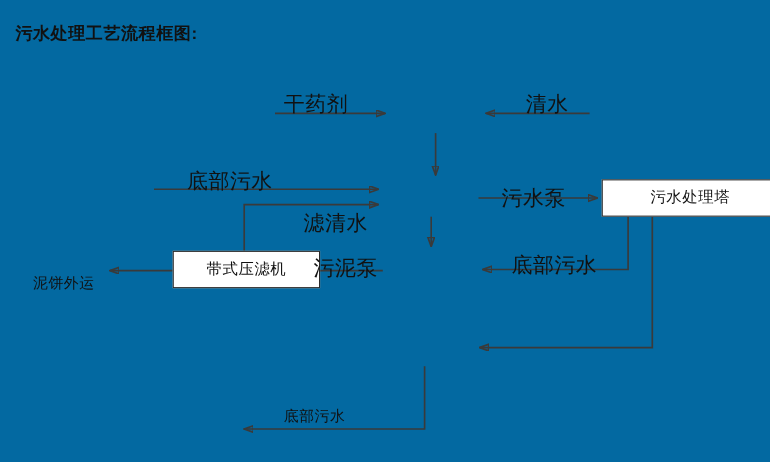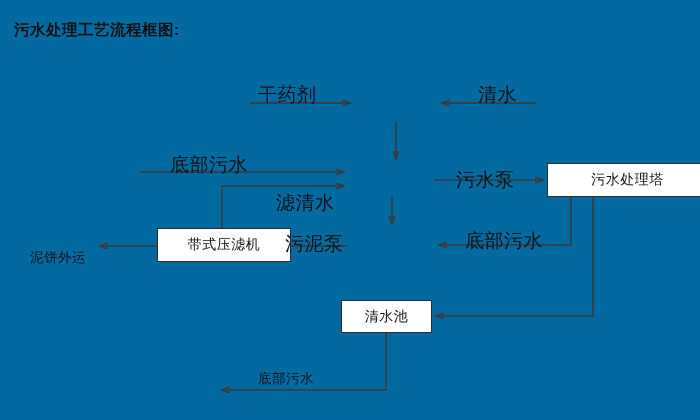--- a/index.html
+++ b/index.html
@@ -109,21 +109,20 @@
     <path d="M386,333 L386,390 L222,390" marker-end="url(#arrow)"></path>
   </svg>
 
 
 
   <div class="node" style="left:547px; top:163px; width:161px; height:34px;">污水处理塔</div>
 
 
   <div class="node" style="left:157px; top:228px; width:134px; height:34px;">带式压滤机</div>
 
-  <div class="node" style="left:341px; top:300px; width:91px; height:33px;">清水池</div>
 
   <div class="edge-label" style="left:258px; top:82px;">干药剂</div>
 
   <div class="edge-label" style="left:478px; top:82px;">清水</div>
 
   <div class="edge-label" style="left:170px; top:152px;">底部污水</div>
 
   <div class="edge-label" style="left:232px; top:190px;margin-left:44px;">滤清水</div>
 
   <div class="edge-label" style="left:456px; top:152px;margin-top:15px;">污水泵</div>

